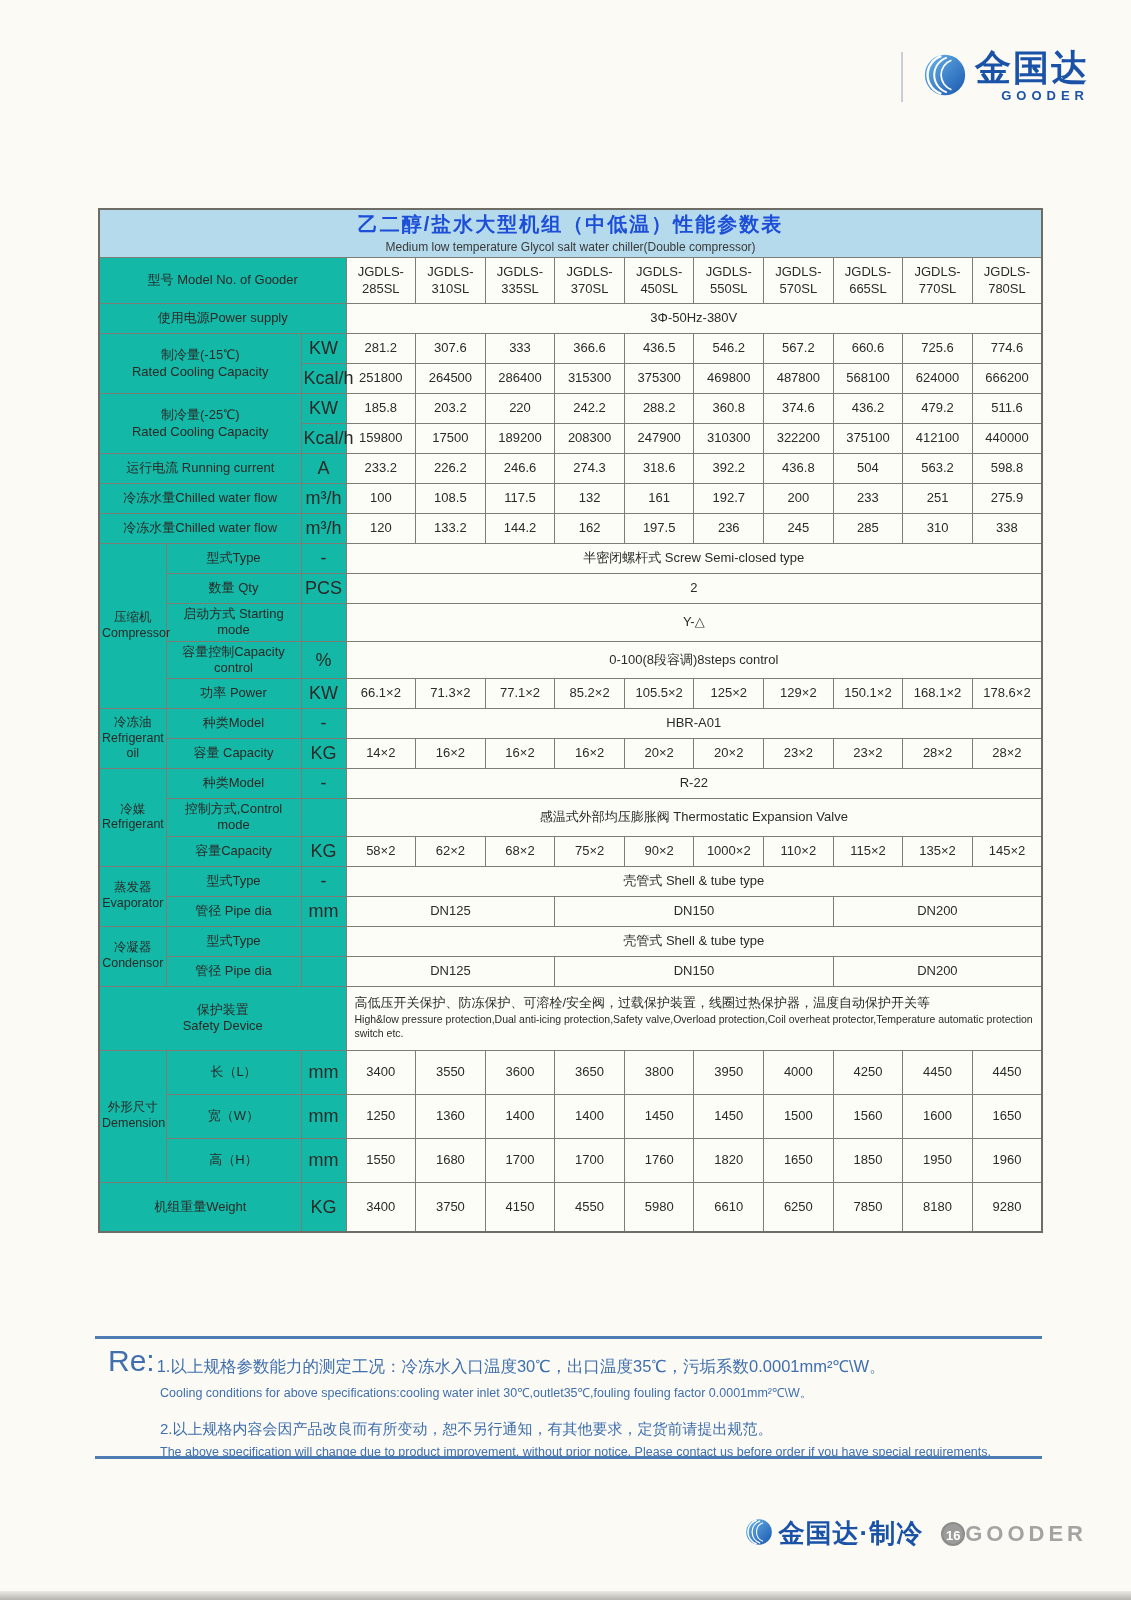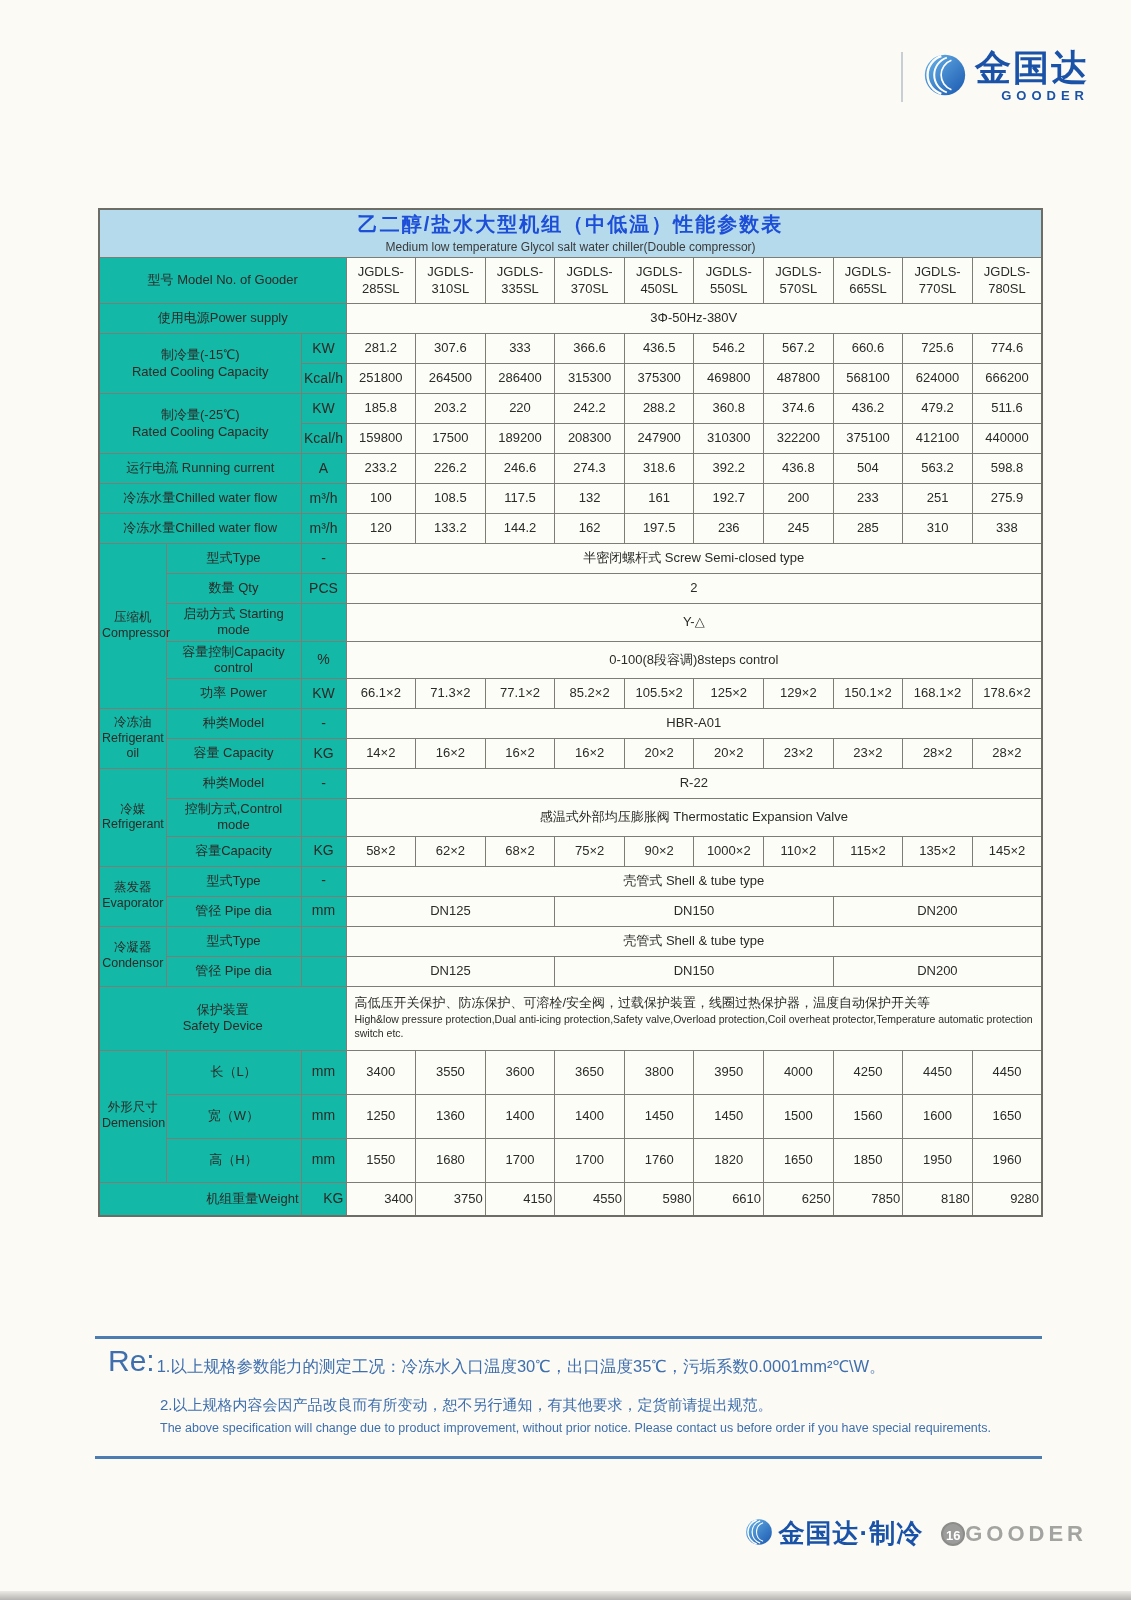--- a/index.html
+++ b/index.html
@@ -33,29 +33,29 @@
     font-size:13px;
     text-align:center;
     vertical-align:middle;
     padding:2px 2px;
     white-space:pre-line;
     height:30px;
     background:#fdfdf8;
     line-height:1.25;
   }
   td.glab, td.lab, td.unit { background:#14b8a6; }
-  td.unit { font-size:14px; }
+  td.unit { font-size:18px; }
   td.glab { font-size:12.5px; }
   .title-row td { background:#b5daec; height:46px; }
   .title-row .cn { font-size:20px; font-weight:bold; color:#1d4ed8; letter-spacing:2px; }
   .title-row .en { font-size:12px; color:#3a3a3a; margin-top:3px; }
   tr.rh46 td { height:46px; }
   tr.rh64 td { height:64px; }
   tr.rh44 td { height:44px; }
-  tr.rh50 td { height:34px;text-align:right; }
+  tr.rh50 td { height:50px; }
   td.safety { text-align:left; padding:4px 8px;margin-left:8px; }
   td.safety .cn { font-size:13px; margin-bottom:2px; }
   td.safety .en { font-size:10.5px; line-height:1.3; }
 
   
   .rule { position:absolute; left:95px; width:947px; height:3px; background:#4c7cb2; }
   .rule-1 { top:1336px; }
   .rule-2 { top:1456px; }
   .notes { position:absolute; left:108px; top:1346px; width:940px; color:#3f6fad; }
   .note-line1 { display:flex; align-items:flex-start; }
@@ -430,20 +430,21 @@
       </tbody>
   </table>
 </div>
 
 <div class="rule rule-1"></div>
 <div class="notes">
   <div class="note-line1">
     <span class="re-label">Re:</span>
     <span class="n1-cn">1.以上规格参数能力的测定工况：冷冻水入口温度30℃，出口温度35℃，污垢系数0.0001mm²℃\W。</span>
   </div>
+  <div class="n1-en">Cooling conditions for above specifications:cooling water inlet 30℃,outlet35℃,fouling fouling factor 0.0001mm²℃\W。</div>
   <div class="n2-cn">2.以上规格内容会因产品改良而有所变动，恕不另行通知，有其他要求，定货前请提出规范。</div>
   <div class="n2-en">The above specification will change due to product improvement, without prior notice. Please contact us before order if you have special requirements.</div>
 </div>
 <div class="rule rule-2"></div>
 
 <div class="pfoot">
   <span class="globe">
     <svg width="28" height="28" viewBox="0 0 48 48">
       <defs>
         <linearGradient id="g2" x1="0" y1="0" x2="1" y2="1">

